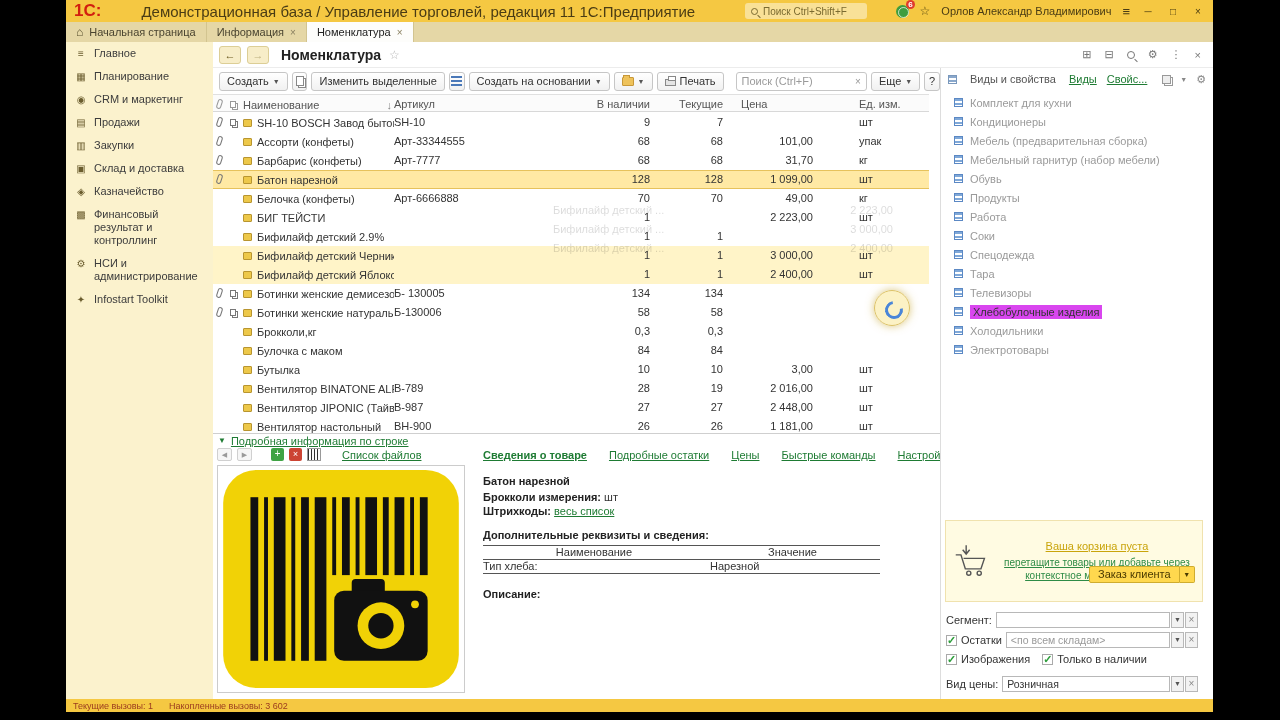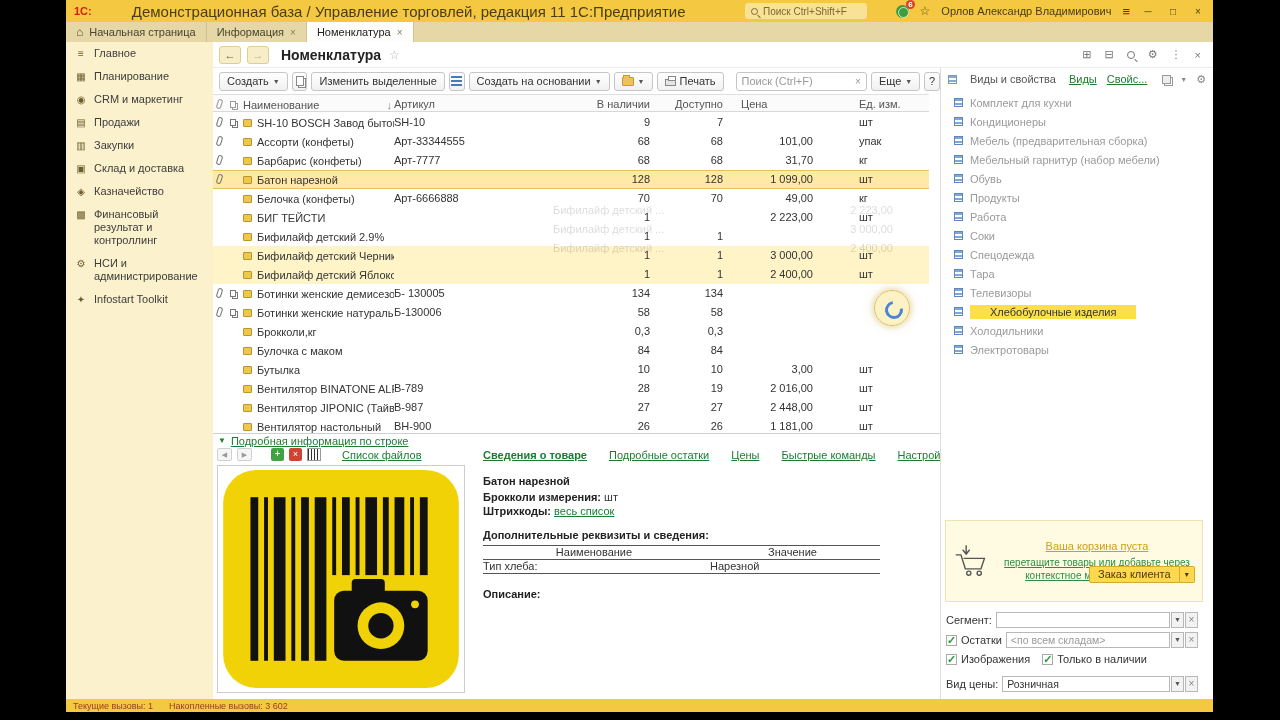--- a/index.html
+++ b/index.html
@@ -2,21 +2,21 @@
 <html><head>
 <meta charset="utf-8">
 <style>
   *{box-sizing:border-box;margin:0;padding:0;}
   html,body{width:1280px;height:720px;overflow:hidden;}
   body{background:#000;position:relative;font-family:"Liberation Sans",sans-serif;font-size:11px;color:#333;}
   #app{position:absolute;left:66px;top:0;width:1147px;height:712px;background:#fff;overflow:hidden;}
 
   
   .titlebar{position:absolute;left:0;top:0;width:1147px;height:22px;background:#f5c842;display:flex;align-items:center;}
-  .logo{color:#d21f0f;font-weight:bold;font-size:11px;margin:0 8px;letter-spacing:0;}
+  .logo{color:#d21f0f;font-weight:bold;font-size:17px;margin:0 8px;letter-spacing:0;}
   .tb-title{font-size:15px;color:#4a3c14;margin-left:32px;white-space:nowrap;}
   .tb-search{position:absolute;left:679px;top:3px;width:122px;height:16px;background:rgba(255,255,255,0.45);border-radius:3px;display:flex;align-items:center;gap:5px;padding:0 6px;color:#7a6a30;font-size:10px;white-space:nowrap;}
   .mag{width:7px;height:7px;border:1px solid #7a6a30;border-radius:50%;position:relative;flex:0 0 7px;}
   .mag::after{content:"";position:absolute;width:4px;height:1px;background:#7a6a30;transform:rotate(45deg);left:5px;top:7px;}
   .tb-right{position:absolute;right:8px;top:0;height:22px;display:flex;align-items:center;gap:11px;}
   .globe{width:13px;height:13px;background:#3f9d3f;border-radius:50%;position:relative;}
   .globe::before{content:"";position:absolute;left:2px;top:2px;width:9px;height:9px;border:1px solid rgba(255,255,255,.7);border-radius:50%;}
   .badge{position:absolute;top:-5px;right:-6px;background:#e03c2d;color:#fff;font-size:8px;border-radius:5px;padding:0 2px;line-height:9px;font-weight:bold;}
   .tb-star{color:#5a4a10;font-size:12px;}
   .tb-user{color:#4a3c14;font-size:11px;white-space:nowrap;}
@@ -123,21 +123,21 @@
   
   .rpanel{position:absolute;left:874px;top:68px;width:273px;height:632px;border-left:1px solid #ddd;background:#fff;}
   .rp-head{height:22px;display:flex;align-items:center;gap:13px;padding:0 7px;color:#555;}
   .rp-ic{width:9px;height:9px;background:repeating-linear-gradient(180deg,#8aa8cc 0 2px,#fff 2px 4px);border:1px solid #7a98bc;}
   .rp-links{display:flex;gap:10px;}
   .rp-tools{margin-left:auto;display:flex;gap:9px;color:#888;align-items:center;}
   .layers{width:9px;height:9px;border:1px solid #999;background:#eee;box-shadow:2px 2px 0 -1px #fff,2px 2px 0 0 #999;}
   .cats{margin-top:3px;}
   .cat{display:flex;align-items:center;gap:7px;height:19px;padding-left:13px;color:#9a9a9a;white-space:nowrap;}
   .cat-ic{width:9px;height:9px;border:1px solid #5b88c4;background:repeating-linear-gradient(180deg,#7fa8d8 0 2px,#fff 2px 4px);flex:0 0 9px;}
-  .cat[data-state="active"] .cat-label{background:#fde047;color:#333;padding:1px 20px;text-align:right;}
+  .cat[data-state="active"] .cat-label{background:#d946ef;color:#333;padding:1px 3px;text-align:right;}
 
   .cartbox{position:absolute;left:4px;top:452px;width:258px;height:82px;background:#fffbe2;border:1px solid #f0e2ae;display:flex;align-items:center;gap:6px;padding:8px;}
   .cart-txt{flex:1;text-align:center;font-size:10px;line-height:13px;}
   .cart-empty{color:#c9a40b;text-decoration:underline;display:block;margin-bottom:3px;font-size:11px;}
   .cart-hint{color:#2e8b46;text-decoration:underline;display:block;}
   .orderbtn{position:absolute;left:148px;top:498px;height:17px;display:flex;}
   .ob-main{background:#ffd84e;border:1px solid #cfac2e;padding:0 8px;line-height:15px;font-size:11px;color:#4a3a00;border-radius:2px 0 0 2px;}
   .ob-dd{background:#ffd84e;border:1px solid #cfac2e;border-left:none;width:15px;text-align:center;line-height:15px;font-size:7px;color:#4a3a00;border-radius:0 2px 2px 0;}
 
   .frow{position:absolute;left:5px;width:252px;display:flex;align-items:center;gap:4px;font-size:11px;color:#333;}
@@ -295,21 +295,21 @@
 
     <div class="thead">
       <span><i class="clip"></i></span>
       <span><i class="dbl"></i></span>
       <span class="h-name">
           <span>Наименование</span>
           <span class="sort">↓</span>
         </span>
       <span>Артикул</span>
       <span class="num">В наличии</span>
-      <span class="num">Доступно</span>
+      <span class="num">Текущие</span>
       <span class="h-price">Цена</span>
       <span></span>
       <span class="c-unit">Ед. изм.</span>
     </div>
 
     <div class="trows">
 
     <div class="trow" data-state="" data-icons="clip dbl">
         <span><i class="clip"></i></span>
         <span><i class="dbl"></i></span>

